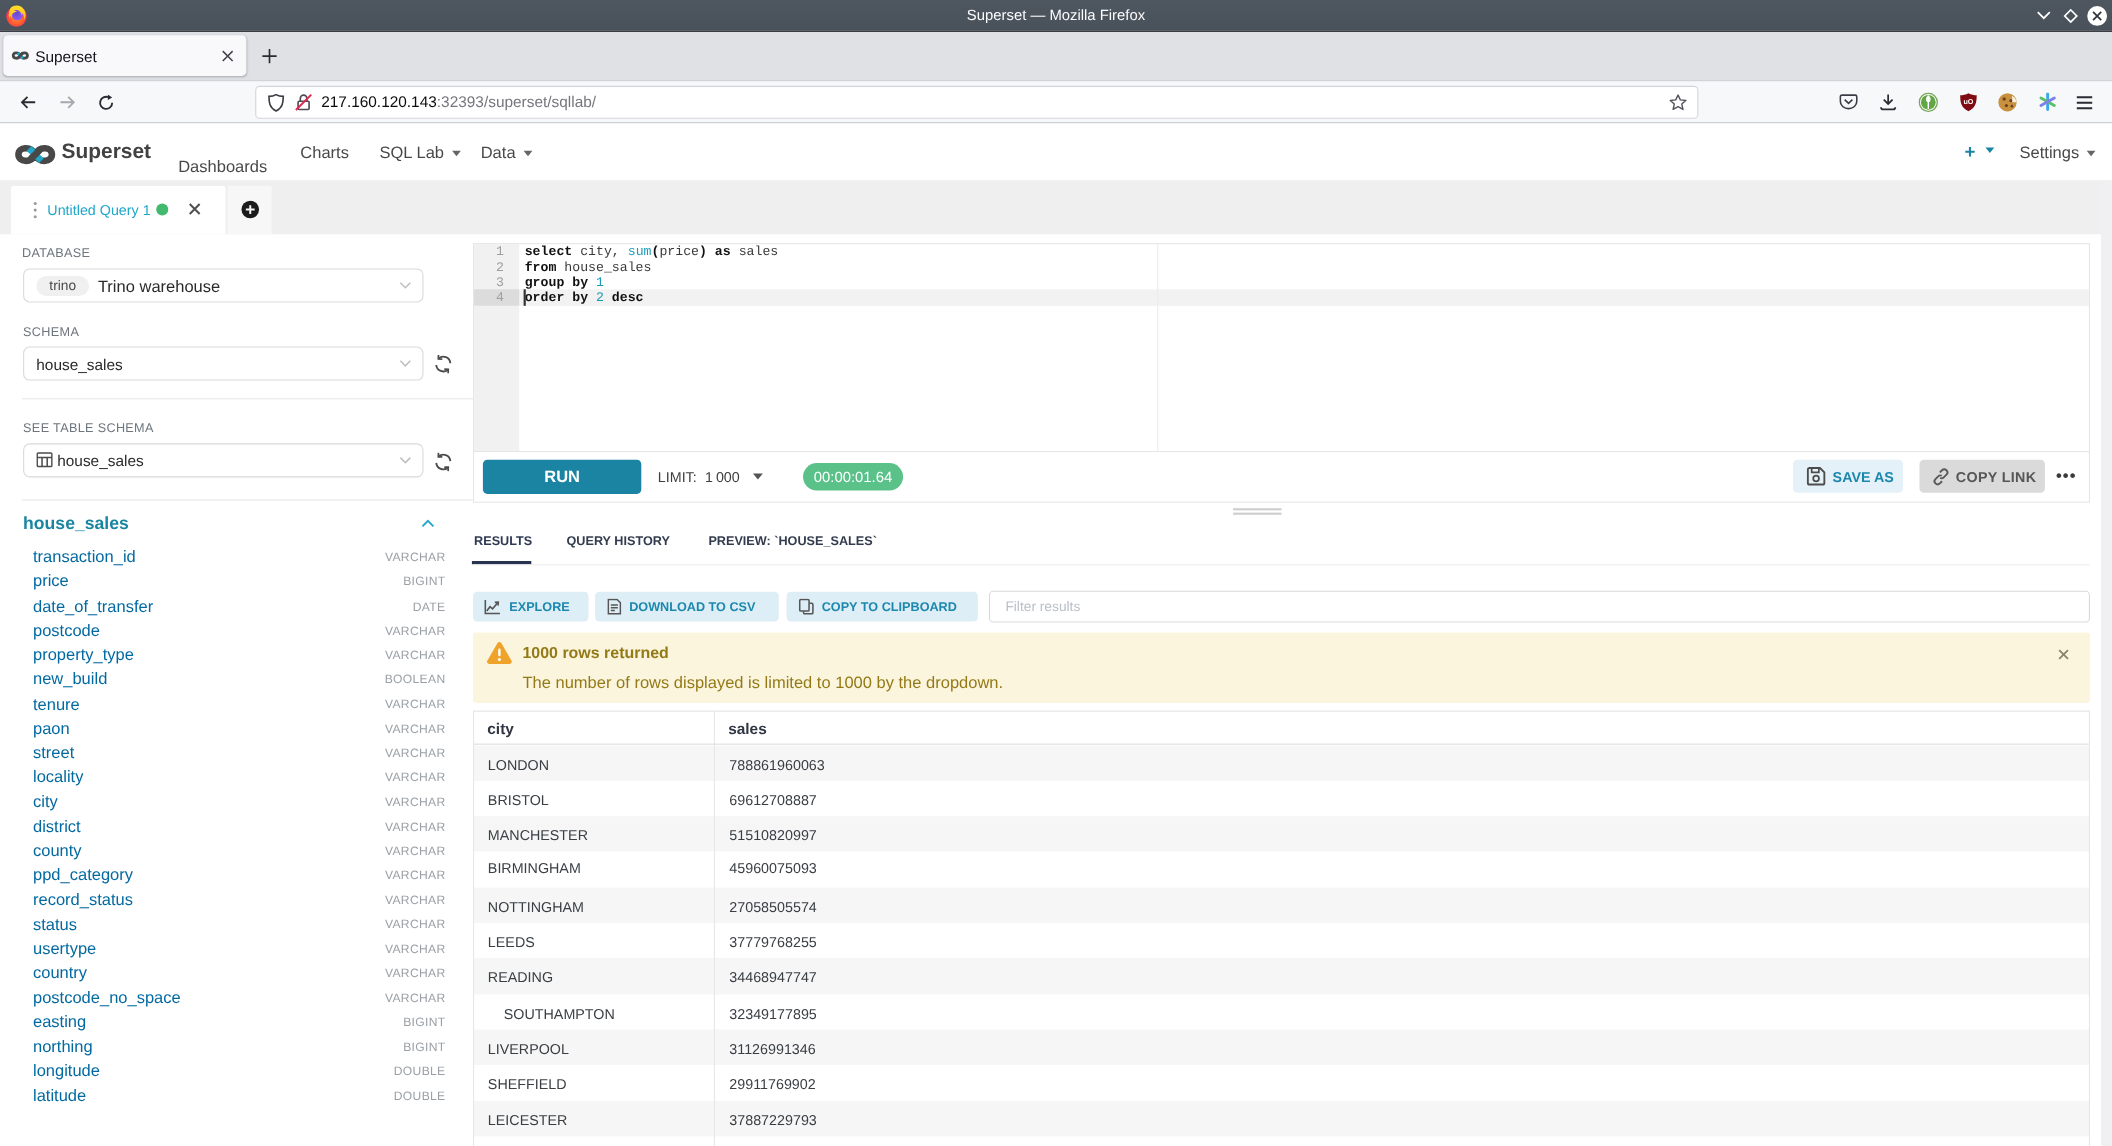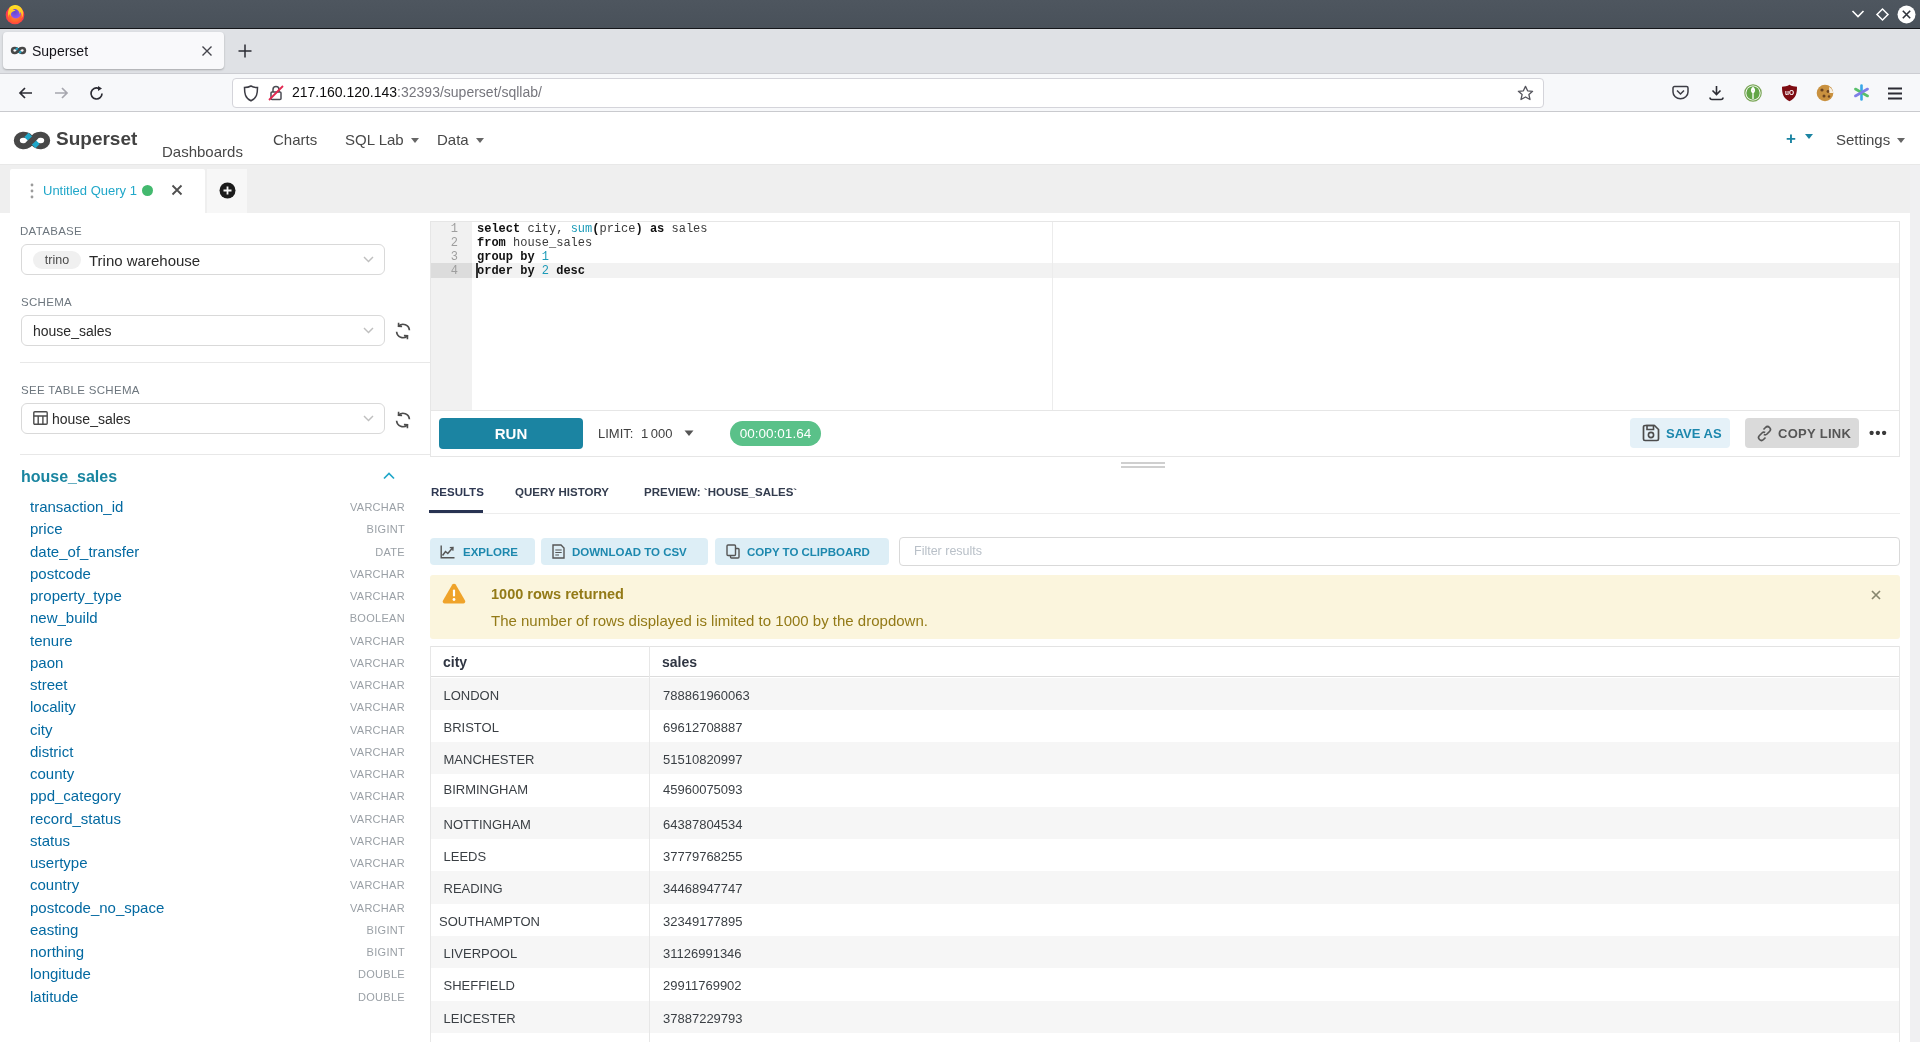--- a/index.html
+++ b/index.html
@@ -88,38 +88,39 @@
   #inkbar { left:429px; top:510px; width:54px; height:3px; background:#283352; }
   #tabsline { left:430px; top:513px; width:1470px; height:1px; background:#ededed; }
   .bluebtn { position:absolute; top:538px; height:27px; background:#ddeef6;
     border-radius:4px; }
   .bluebtn span { position:absolute; top:8px; font-size:11.5px; font-weight:bold; color:#1d88ae; }
   #filterbox { left:899px; top:537px; width:1001px; height:29px; background:#fff;
     border:1px solid #d9d9d9; border-radius:4px; }
   #filterbox span { position:absolute; left:14px; top:6px; font-size:12.5px; color:#b9c0c8; }
   #alert { left:430px; top:575px; width:1470px; height:64px; background:#fbf5dd;
     border-radius:3px; }
-  .alerttext { position:absolute; color:#937a17;margin-left:16px; }
+  .alerttext { position:absolute; color:#937a17; }
 
   
   #thead { position:absolute; left:430px; top:646px; width:1470px; height:31px;
     background:#fff; border-top:1px solid #e3e3e3; border-bottom:1px solid #dcdcdc; }
   .th { position:absolute; font-size:14px; font-weight:bold; color:#2f3542; top:654px; }
   .trow { position:absolute; left:430px; width:1470px; height:32.3px; }
   .trow.odd { background:#f6f6f6; }
   .td { position:absolute; font-size:13px; color:#3a3f44; top:10px; }
   #coldiv { left:649px; top:646px; width:1px; height:396px; background:#e7e7e7; }
   #scrollstrip { left:1910px; top:165px; width:10px; height:877px; background:#f0f0f2; }
   .handle { background:#cfcfcf; height:1.5px; width:44px; left:1121px; }
 </style>
 </head>
 <body>
 <div id="canvas">
 
   <div class="abs" id="titlebar"></div>
+  <div class="abs" id="titletext">Superset — Mozilla Firefox</div>
   <div id="wincontrols">
 
     <svg style="left:4px; top:3px;" width="22" height="22" viewBox="0 0 22 22">
       <defs>
         <radialGradient id="ffb" cx="50%" cy="55%" r="60%">
           <stop offset="0%" stop-color="#ff8f3e"></stop>
             <stop offset="55%" stop-color="#ff5f2d"></stop>
           <stop offset="85%" stop-color="#ff3058"></stop>
             <stop offset="100%" stop-color="#e9256b"></stop>
         </radialGradient>
@@ -494,32 +495,32 @@
   <div class="trow odd" style="top:742.1px;">
         <div class="td" style="left:13.5px;">MANCHESTER</div>
         <div class="td" style="left:233px;">51510820997</div>
       </div>
   <div class="trow " style="top:772px;">
         <div class="td" style="left:13.5px;">BIRMINGHAM</div>
         <div class="td" style="left:233px;">45960075093</div>
       </div>
   <div class="trow odd" style="top:806.7px;">
         <div class="td" style="left:13.5px;">NOTTINGHAM</div>
-        <div class="td" style="left:233px;">64387804534</div>
+        <div class="td" style="left:233px;">27058505574</div>
       </div>
   <div class="trow " style="top:839.0px;">
         <div class="td" style="left:13.5px;">LEEDS</div>
         <div class="td" style="left:233px;">37779768255</div>
       </div>
   <div class="trow odd" style="top:871.3px;">
         <div class="td" style="left:13.5px;">READING</div>
         <div class="td" style="left:233px;">34468947747</div>
       </div>
   <div class="trow " style="top:903.5999999999999px;">
-        <div class="td" style="left:9px;">SOUTHAMPTON</div>
+        <div class="td" style="left:28px;">SOUTHAMPTON</div>
         <div class="td" style="left:233px;">32349177895</div>
       </div>
   <div class="trow odd" style="top:935.9px;">
         <div class="td" style="left:13.5px;">LIVERPOOL</div>
         <div class="td" style="left:233px;">31126991346</div>
       </div>
   <div class="trow " style="top:968.2px;">
         <div class="td" style="left:13.5px;">SHEFFIELD</div>
         <div class="td" style="left:233px;">29911769902</div>
       </div>

